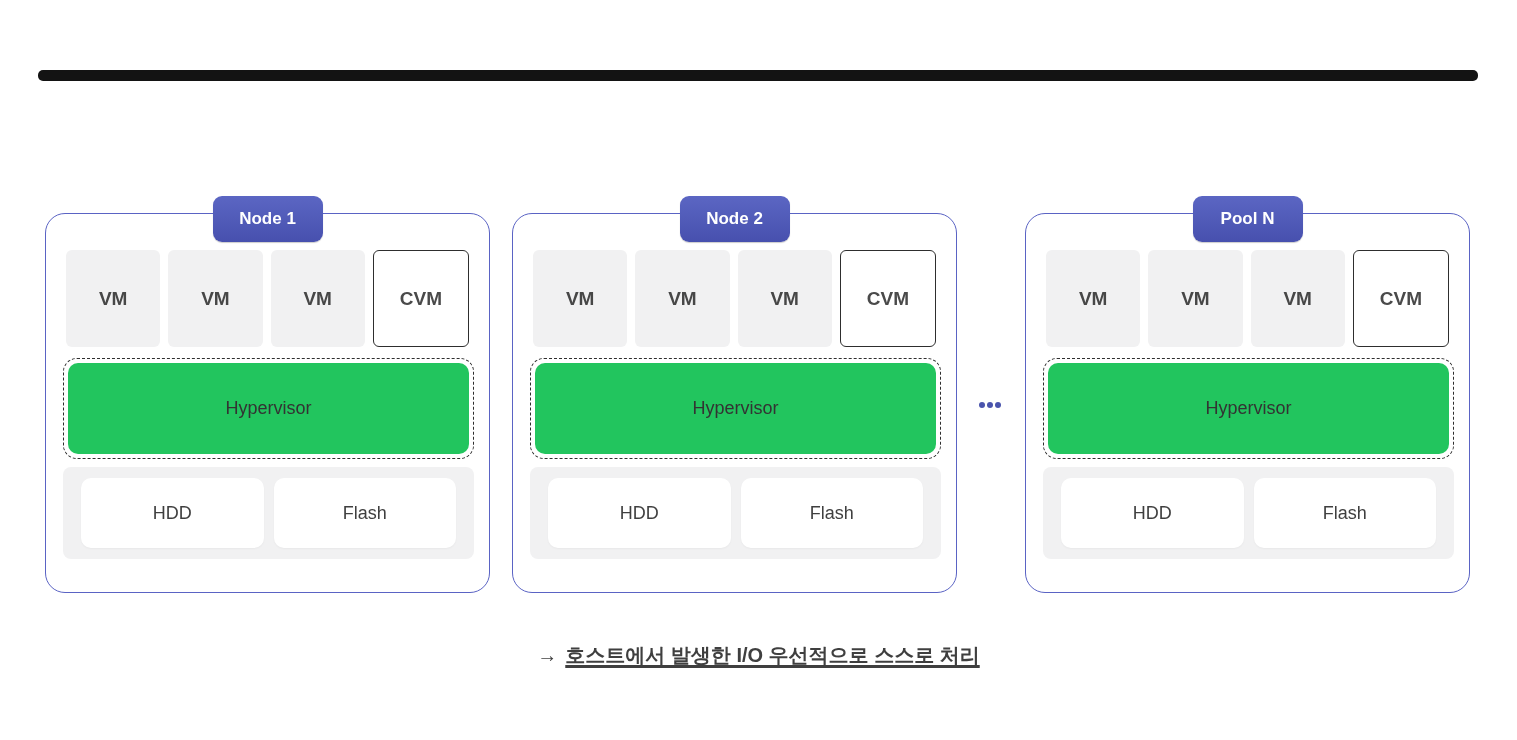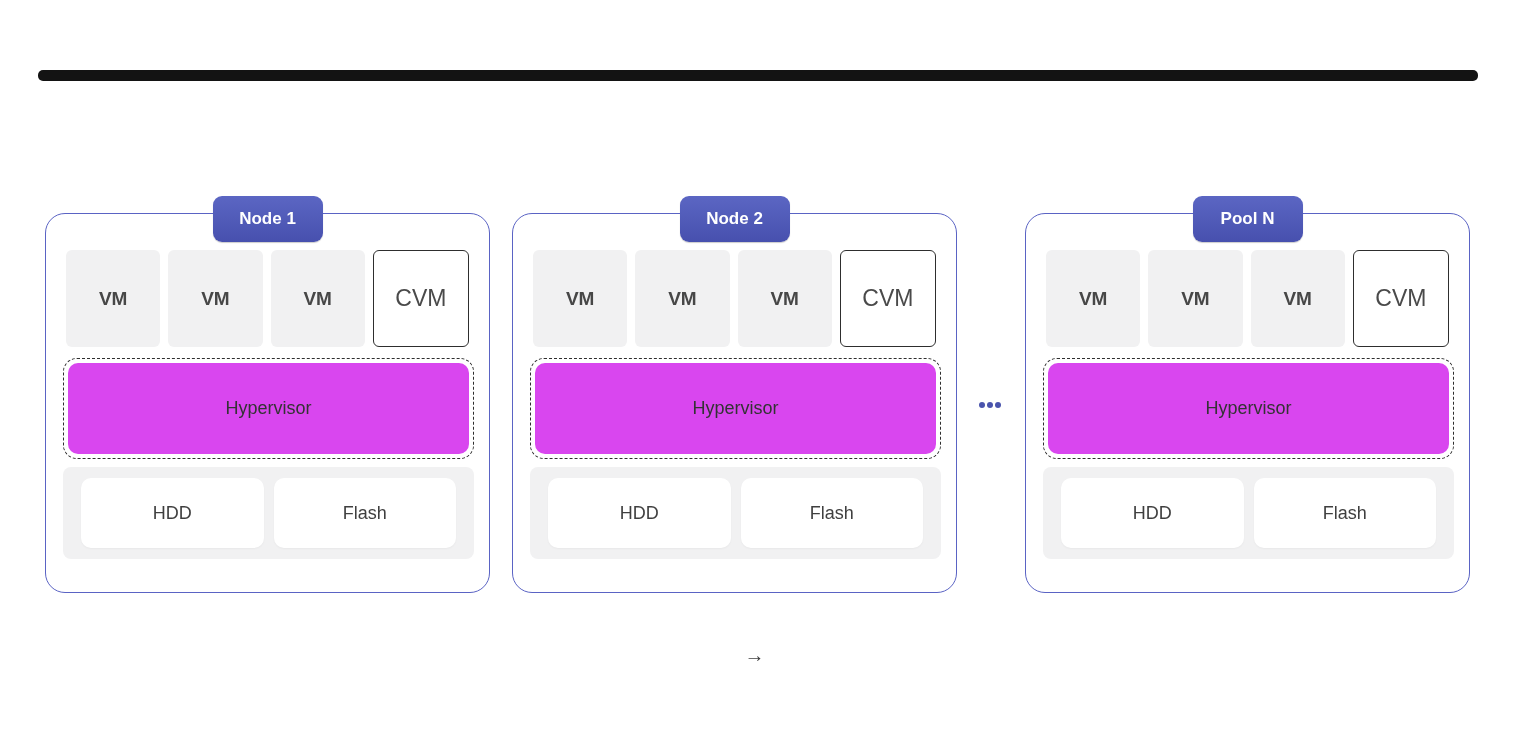--- a/index.html
+++ b/index.html
@@ -30,27 +30,27 @@
   .node-pill span { color:#ffffff; font-size:17px; font-weight:bold; white-space:nowrap; }
 
   
   .vm-row { position:absolute; left:0; top:36px; width:100%; height:97px;
     display:flex; gap:8px; padding:0 20px; }
   .vm-box, .cvm-box { flex:1; border-radius:6px; display:flex;
     align-items:center; justify-content:center; }
   .vm-box { background:#f1f1f2; }
   .vm-box span { color:#474747; font-size:19px; font-weight:600; }
   .cvm-box { background:#ffffff; border:1.6px solid #2e2e2e; }
-  .cvm-box span { color:#4a4a4a; font-size:23px; font-weight:400; }
+  .cvm-box span { color:#4a4a4a; font-size:19px; font-weight:700; }
 
   
   .hyper { position:absolute; left:17px; top:144px; width:411px; height:101px;
     border:1.6px dashed #2e2e2e; border-radius:14px; }
   .hyper-fill { position:absolute; left:4px; top:4px; right:4px; bottom:4px;
-    background:#d946ef; border-radius:10px;
+    background:#22c55e; border-radius:10px;
     display:flex; align-items:center; justify-content:center; }
   .hyper-fill span { color:#333333; font-size:18px; font-weight:500; }
 
   
   .tray { position:absolute; left:17px; top:253px; width:411px; height:92px;
     background:#f1f1f2; border-radius:8px;
     display:flex; gap:10px; padding:11px 18px; }
   .disk { flex:1; background:#ffffff; border-radius:10px;
     display:flex; align-items:center; justify-content:center;
     box-shadow:0 1px 2px rgba(0,0,0,.04); }
@@ -176,15 +176,16 @@
           <span>HDD</span>
         </div>
       <div class="disk">
           <span>Flash</span>
         </div>
     </div>
   </section>
 
   <div class="caption">
     <span class="arrow">→</span>
+    <span class="cap-text">호스트에서 발생한 I/O 우선적으로 스스로 처리</span>
   </div>
 
 </div>
 
 </body></html>

